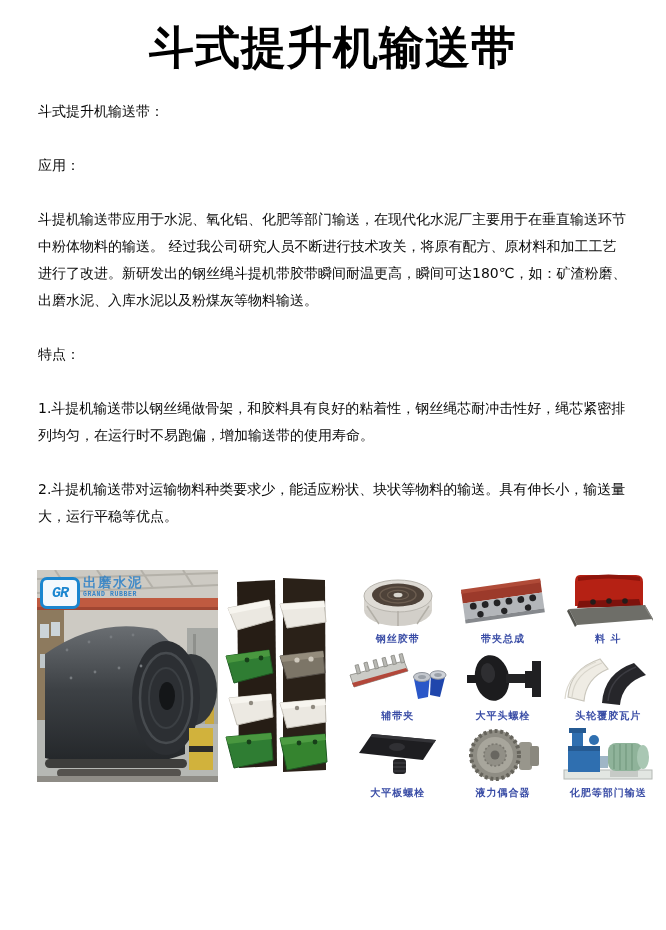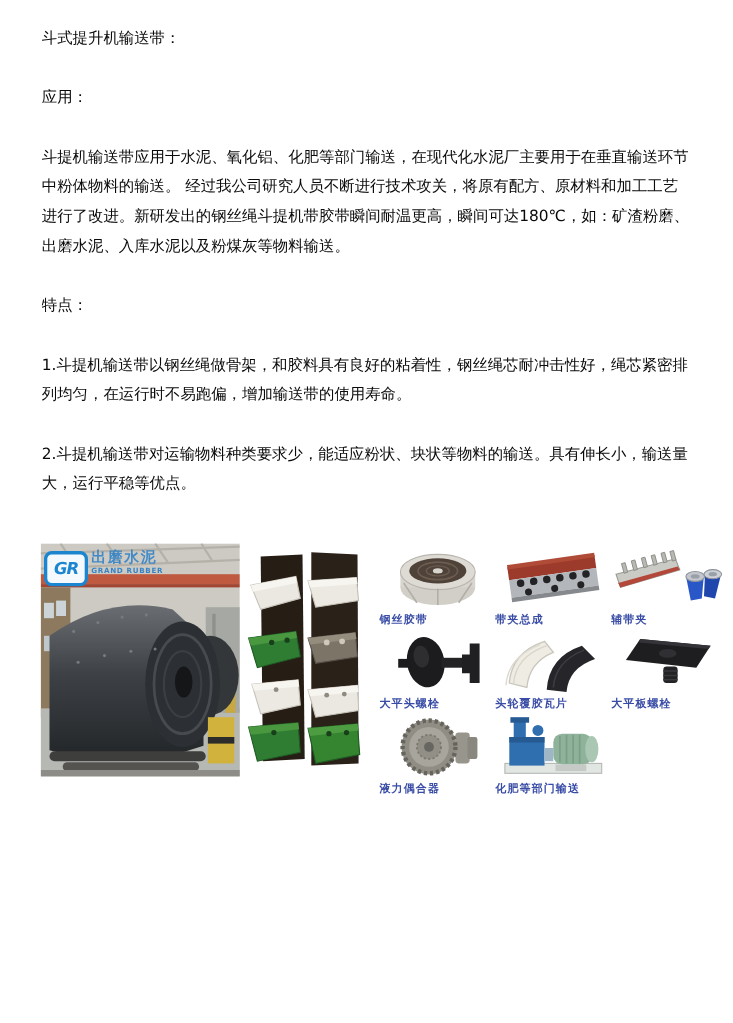--- a/index.html
+++ b/index.html
@@ -13,52 +13,53 @@
     margin:20px 0 0; text-align:center;
     font-size:45px; font-weight:bold; line-height:1.25; letter-spacing:1px;
   }
   .content { margin:22px 37px 0 38px; font-size:14px; line-height:27px; color:#0a0a0a; }
   .content p { margin:0 0 27px 0; }
   .content p:last-child { margin-bottom:0; }
 
   .media-row { display:flex; align-items:flex-start; margin:40px 0 0 37px; }
 
   
-  .photo-factory { position:relative; width:181px; height:270px; flex:none; }
+  .photo-factory { position:relative; width:181px; height:270px; flex:none;font-family:Liberation Mono, monospace; }
   .logo-wrap { position:absolute; top:7px; left:3px; display:flex; align-items:flex-start; }
   .logo-mark {
     width:34px; height:26px; border:3px solid #1b86cf; border-radius:7px;
     background:#f4f9fd; color:#1b86cf; font-weight:bold; font-style:italic;
     font-size:15px; display:flex; align-items:center; justify-content:center;
     letter-spacing:-1px;
   }
   .logo-text { margin-left:3px; line-height:1; }
   .logo-cn { font-size:13.5px; font-weight:bold; color:rgba(27,120,200,0.78); letter-spacing:1.5px; }
   .logo-en { font-size:6.5px; font-weight:bold; color:rgba(27,120,200,0.85); letter-spacing:0.6px; margin-top:1px; }
 
   
   .photo-buckets { width:110px; height:198px; margin:6px 0 0 7px; flex:none; }
 
   
   .product-grid {
     width:316px; margin-left:10px; margin-top:2px;
     display:grid; grid-template-columns:repeat(3,1fr); row-gap:3px;
   }
-  .product-cell { display:flex; flex-direction:column; }
+  .product-cell { display:flex; flex-direction:column; align-items:center; }
   .icon-box { height:56px; display:flex; align-items:flex-end; justify-content:center; }
   .product-label {
     font-size:10px; font-weight:bold; color:#3a4da6;
     margin-top:4px; letter-spacing:1px; white-space:nowrap;
   }
 </style>
 </head>
 <body>
 
 <div class="page">
 
+  <h1 class="title">斗式提升机输送带</h1>
 
   <div class="content">
     <p>斗式提升机输送带：</p>
     <p>应用：</p>
     <p>斗提机输送带应用于水泥、氧化铝、化肥等部门输送，在现代化水泥厂主要用于在垂直输送环节中粉体物料的输送。 经过我公司研究人员不断进行技术攻关，将原有配方、原材料和加工工艺进行了改进。新研发出的钢丝绳斗提机带胶带瞬间耐温更高，瞬间可达180℃，如：矿渣粉磨、出磨水泥、入库水泥以及粉煤灰等物料输送。</p>
     <p>特点：</p>
     <p>1.斗提机输送带以钢丝绳做骨架，和胶料具有良好的粘着性，钢丝绳芯耐冲击性好，绳芯紧密排列均匀，在运行时不易跑偏，增加输送带的使用寿命。</p>
     <p>2.斗提机输送带对运输物料种类要求少，能适应粉状、块状等物料的输送。具有伸长小，输送量大，运行平稳等优点。</p>
   </div>
 
@@ -208,20 +209,36 @@
                 <circle cx="24" cy="37" r="3.2"></circle>
                   <circle cx="48" cy="37" r="3.2"></circle>
                   <circle cx="72" cy="37" r="3.2"></circle>
               </g>
             </g>
           </svg>
         </div>
         <div class="product-label">带夹总成</div>
       </div>
 
+      <div class="product-cell">
+        <div class="icon-box">
+          <svg width="92" height="56" viewBox="0 0 92 56">
+            <path d="M18,3 L74,3 Q81,3 81,10 L81,34 L13,34 L13,10 Q13,3 18,3 Z" fill="#b52114"></path>
+            <path d="M16,5 Q46,0 78,5 L78,9 Q46,4 16,9 Z" fill="#8f150c"></path>
+            <path d="M17,29 L77,27 L79,34 L15,36 Z" fill="#7d120c"></path>
+            <circle cx="31" cy="30" r="2.8" fill="#241c1a"></circle>
+            <circle cx="47" cy="29" r="2.8" fill="#241c1a"></circle>
+            <circle cx="63" cy="29" r="2.8" fill="#241c1a"></circle>
+            <polygon points="7,37 83,33 91,47 15,53" fill="#6e6e68"></polygon>
+            <polygon points="7,37 15,53 13,55 5,39" fill="#53534d"></polygon>
+            <polygon points="83,33 91,47 91,49 83,36" fill="#84847e"></polygon>
+          </svg>
+        </div>
+        <div class="product-label">料 斗</div>
+      </div>
 
       <div class="product-cell">
         <div class="icon-box">
           <svg width="100" height="52" viewBox="0 0 100 52">
 
             <polygon points="2,22 56,8 60,18 6,34" fill="#cbcbc6" stroke="#9a9a94" stroke-width="1"></polygon>
             <polygon points="4,30 58,15 60,18 6,34" fill="#b2473a"></polygon>
             <g fill="#b9b9b4" stroke="#8c8c86" stroke-width="0.8">
               <rect x="8" y="12" width="3.4" height="9" transform="rotate(-15 9 16)"></rect>
               <rect x="17" y="9.5" width="3.4" height="9" transform="rotate(-15 18 14)"></rect>

